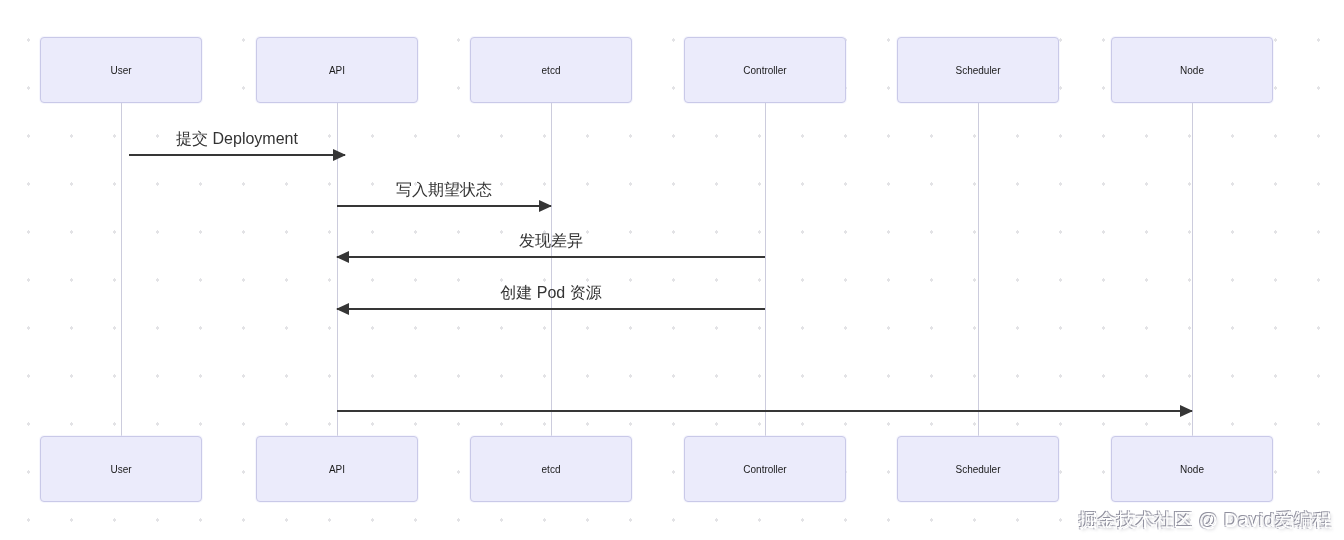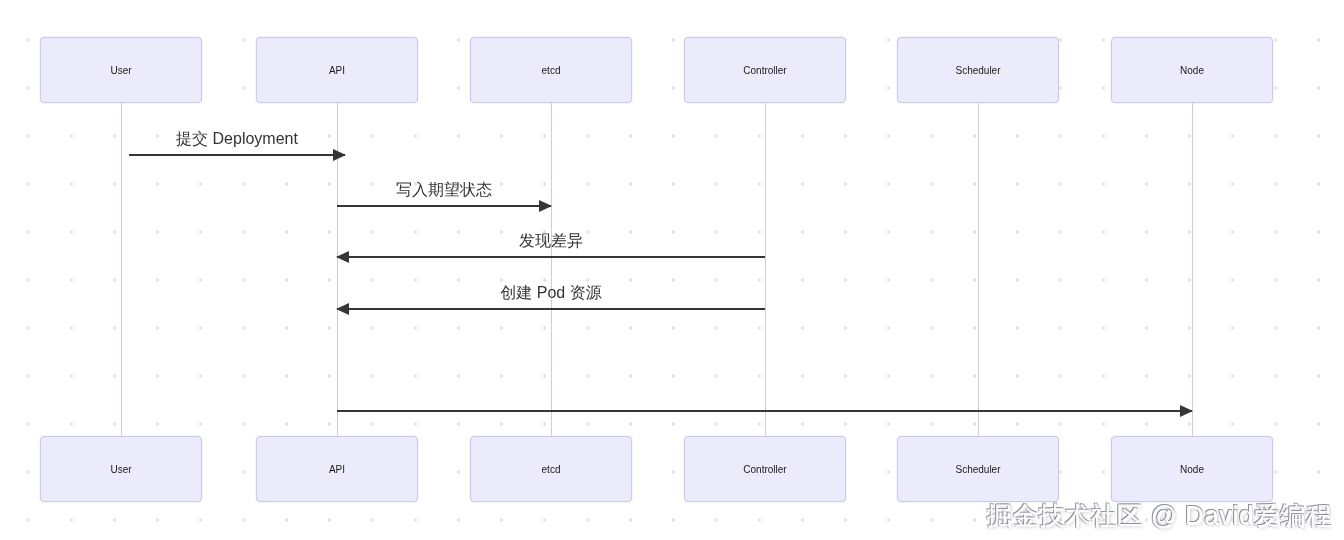--- a/index.html
+++ b/index.html
@@ -61,21 +61,21 @@
   .head-l {
     position: absolute; left: -1px; top: -5px;
     width: 0; height: 0;
     border-right: 13px solid var(--arrow);
     border-top: 6px solid transparent;
     border-bottom: 6px solid transparent;
   }
   .watermark {
     position: absolute;
     right: 12px; bottom: 8px;
-    font-size: 25px; letter-spacing: 1px;
+    font-size: 18px; letter-spacing: 1px;
     color: #fdfdfd;
     text-shadow:
       -1px -1px 0 #8f8f9d,
        1px  1px 0 #ffffff,
        1px -1px 0 #a8a8b4,
       -1px  1px 0 #bdbdc8,
        2px  2px 3px rgba(150,150,160,0.45);
     white-space: nowrap;
   }
 </style>

